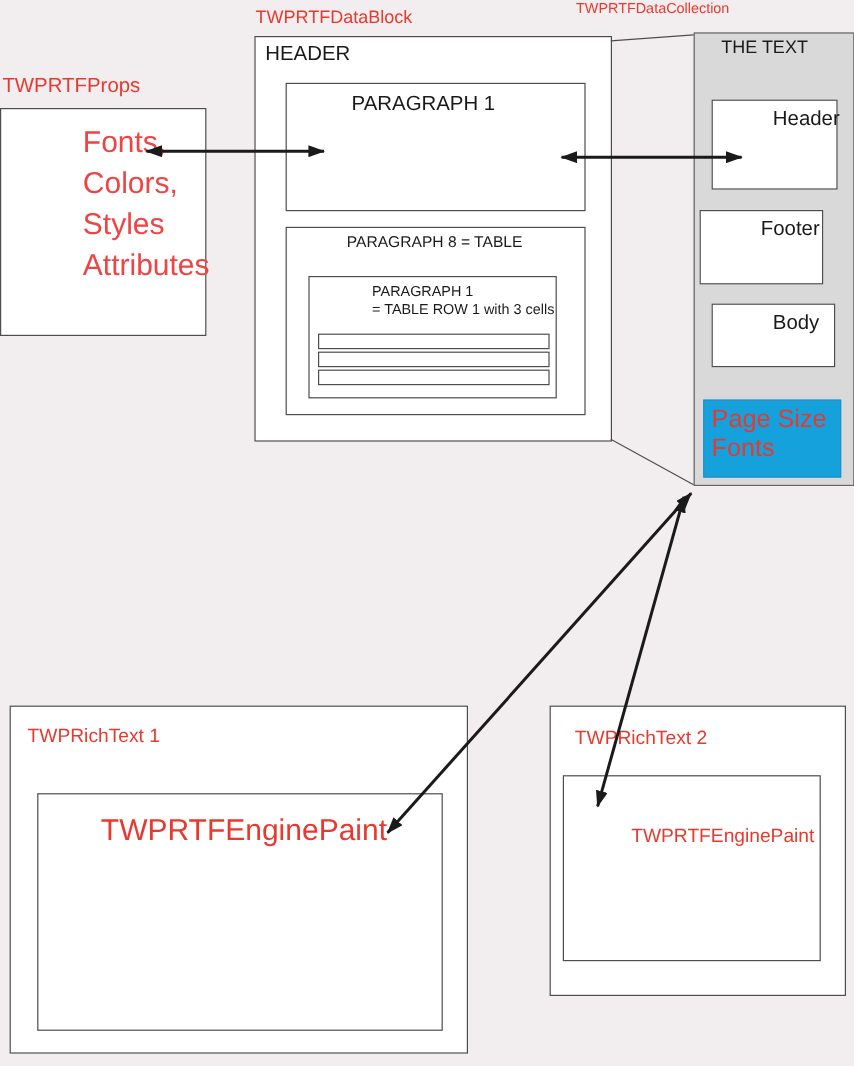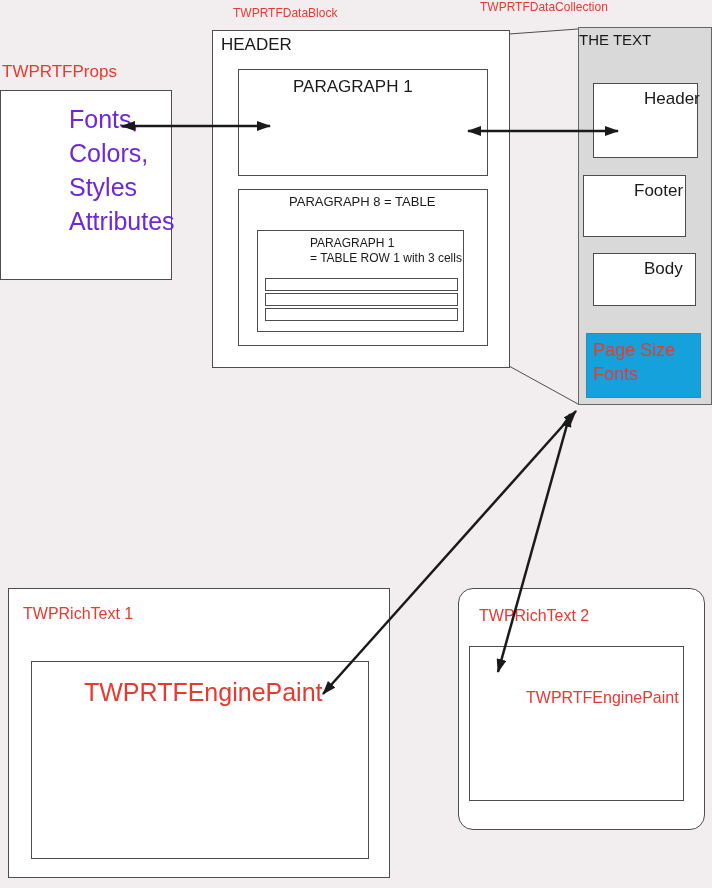--- a/index.html
+++ b/index.html
@@ -7,56 +7,56 @@
   body { font-family:"Liberation Sans", sans-serif; color:#1a1a1a; }
   #stage { position:relative; width:712px; height:888px; background:var(--page_bg,#f2eef0); overflow:hidden; }
 
   .box { position:absolute; border:1px solid #4d4d4d; background:#ffffff;padding-left:44px; }
   .red { color:var(--red,#e8392f); }
   .abs { position:absolute; }
 
   #arrow-layer { position:absolute; left:0; top:0; width:712px; height:888px; z-index:6; pointer-events:none; }
 
   
-  .lbl-datablock { left:213px; top:6px; font-size:12px;margin-left:20px; }
+  .lbl-datablock { left:213px; top:6px; font-size:15px; }
   .lbl-datacollection { left:480px; top:0; font-size:12px; }
   .lbl-props { left:2px; top:62px; font-size:17px; }
 
   
   .props-box { left:0; top:90px; width:172px; height:190px; }
-  .props-text { padding:11px 0 0 24px; font-size:25px; line-height:34px; color:#6d28d9; }
+  .props-text { padding:11px 0 0 24px; font-size:25px; line-height:34px; color:#ef4444; }
 
   
   .datablock-box { left:212px; top:30px; width:298px; height:338px; }
   .datablock-header { position:absolute; left:8px; top:4px; font-size:17px; }
   .para1-box { left:25px; top:38px; width:250px; height:107px; }
   .para1-text { padding:7px 0 0 10px; font-size:17px; }
   .para2-box { left:25px; top:158px; width:250px; height:157px; }
   .para2-text { padding:4px 0 0 6px; font-size:13px; }
   .table-box { left:18px; top:40px; width:207px; height:102px; }
   .table-text { padding:5px 0 0 8px; font-size:12px; line-height:15px; }
   .row-rect { position:absolute; left:7px; width:193px; height:13px; border:1px solid #4d4d4d; background:#fff; }
   .r1 { top:47px; } .r2 { top:62px; } .r3 { top:77px; }
 
   
   .text-col { position:absolute; left:578px; top:27px; width:134px; height:378px; background:var(--gray_bg,#d9d9d9); border:1px solid #666; }
-  .text-col-title { padding:3px 0 0 0; font-size:15px; }
+  .text-col-title { padding:3px 0 0 22px; font-size:15px; }
   .tc-header { left:14px; top:55px; width:105px; height:75px; }
   .tc-footer { left:4px; top:147px; width:103px; height:62px; }
   .tc-body { left:14px; top:225px; width:103px; height:53px; }
   .tc-text { padding:5px 0 0 6px; font-size:17px; }
-  .tc-pagesize { position:absolute; left:7px; top:305px; width:115px; height:65px; background:var(--cyan,#15a1dc); border:1px solid #2d8cbf; font-size:18px; line-height:24px; padding:4px 0 0 6px; }
+  .tc-pagesize { position:absolute; left:7px; top:305px; width:115px; height:65px; background:var(--cyan,#15a1dc); border:1px solid #2d8cbf; font-size:21px; line-height:24px; padding:4px 0 0 6px; }
 
   
   .rich1-box { left:8px; top:588px; width:382px; height:290px; }
   .rich1-label { position:absolute; left:14px; top:16px; font-size:16px; }
   .rich1-inner { left:22px; top:72px; width:338px; height:198px; }
   .engine1-text { padding:16px 0 0 8px; font-size:25px; }
 
-  .rich2-box { left:458px; top:588px; width:247px; height:242px;border-radius:15px; }
+  .rich2-box { left:458px; top:588px; width:247px; height:242px; }
   .rich2-label { position:absolute; left:20px; top:18px; font-size:16px; }
   .rich2-inner { left:10px; top:57px; width:215px; height:155px; }
   .engine2-text { padding:42px 0 0 12px; font-size:16px; }
 </style>
 </head>
 <body>
 
 <div id="stage">
 
   <svg id="arrow-layer" viewBox="0 0 712 888">

